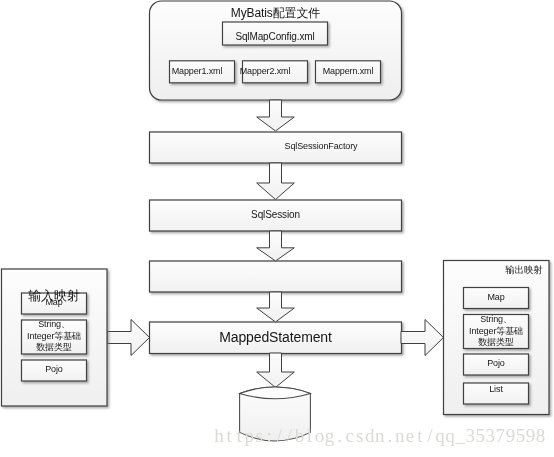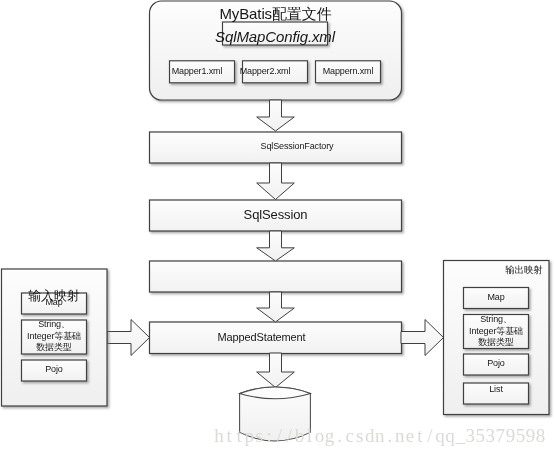--- a/index.html
+++ b/index.html
@@ -92,31 +92,31 @@
   <rect x="463.5" y="354" width="65" height="21" fill="url(#gboxRaw)" stroke="#3f3f3f" stroke-width="1.2" filter="url(#shadow)"></rect>
   <rect x="463.5" y="383" width="65" height="21" fill="url(#gboxRaw)" stroke="#3f3f3f" stroke-width="1.2" filter="url(#shadow)"></rect>
 
   <g>
     <path d="M239.6,393.4 L239.6,432.4 Q275,449.6 310.4,432.4 L310.4,393.4
              Q275,380.6 239.6,393.4 Z" fill="url(#gcyl)" stroke="#4a4a4a" stroke-width="1.05"></path>
     <path d="M239.6,393.4 Q275,380.6 310.4,393.4 Q275,404.2 239.6,393.4 Z" fill="#fcfcfc" stroke="#4a4a4a" stroke-width="1.05"></path>
   </g>
 </svg>
 
-<div class="lbl" style="left:149.5px;top:5.5px;width:252px;height:16px;font-size:15px;">MyBatis配置文件</div>
+<div class="lbl" style="left:149.5px;top:5.5px;width:252px;height:16px;font-size:12px;">MyBatis配置文件</div>
 
-<div class="lbl" style="left:222px;top:21px;width:106px;height:32px;font-size:15px;font-style:italic;">SqlMapConfig.xml</div>
+<div class="lbl" style="left:222px;top:21px;width:106px;height:32px;font-size:10px;">SqlMapConfig.xml</div>
 
 <div class="lbl" style="left:169px;top:60px;width:56px;height:23px;font-size:9px;">Mapper1.xml</div>
 <div class="lbl" style="left:242px;top:60px;width:46px;height:23px;font-size:9px;">Mapper2.xml</div>
 <div class="lbl" style="left:315px;top:60px;width:66px;height:23px;font-size:9px;">Mappern.xml</div>
 
-<div class="lbl" style="left:149px;top:131px;width:296px;height:32px;font-size:9px;">SqlSessionFactory</div>
-<div class="lbl" style="left:149px;top:199px;width:253px;height:32px;font-size:13px;">SqlSession</div>
-<div class="lbl" style="left:135px;top:322px;width:253px;height:31px;font-size:11px;">MappedStatement</div>
+<div class="lbl" style="left:149px;top:131px;width:296px;height:32px;font-size:9px;padding-left:24px;">SqlSessionFactory</div>
+<div class="lbl" style="left:149px;top:199px;width:253px;height:32px;font-size:10px;">SqlSession</div>
+<div class="lbl" style="left:149px;top:322px;width:253px;height:31px;font-size:14px;">MappedStatement</div>
 
 
 <div class="lbl" style="left:1px;top:288px;width:106px;height:16px;font-size:13px;">输入映射</div>
 <div class="lbl" style="left:21px;top:292px;width:66px;height:22px;font-size:9px;">Map</div>
 <div class="lbl" style="left:21px;top:319px;width:66px;height:35px;font-size:9px;">String、
 Integer等基础
 数据类型</div>
 <div class="lbl" style="left:21px;top:359px;width:66px;height:22px;font-size:9px;">Pojo</div>
 
 <div class="lbl" style="left:443px;top:262px;width:106px;height:16px;font-size:9.5px;margin-left:28px;">输出映射</div>

